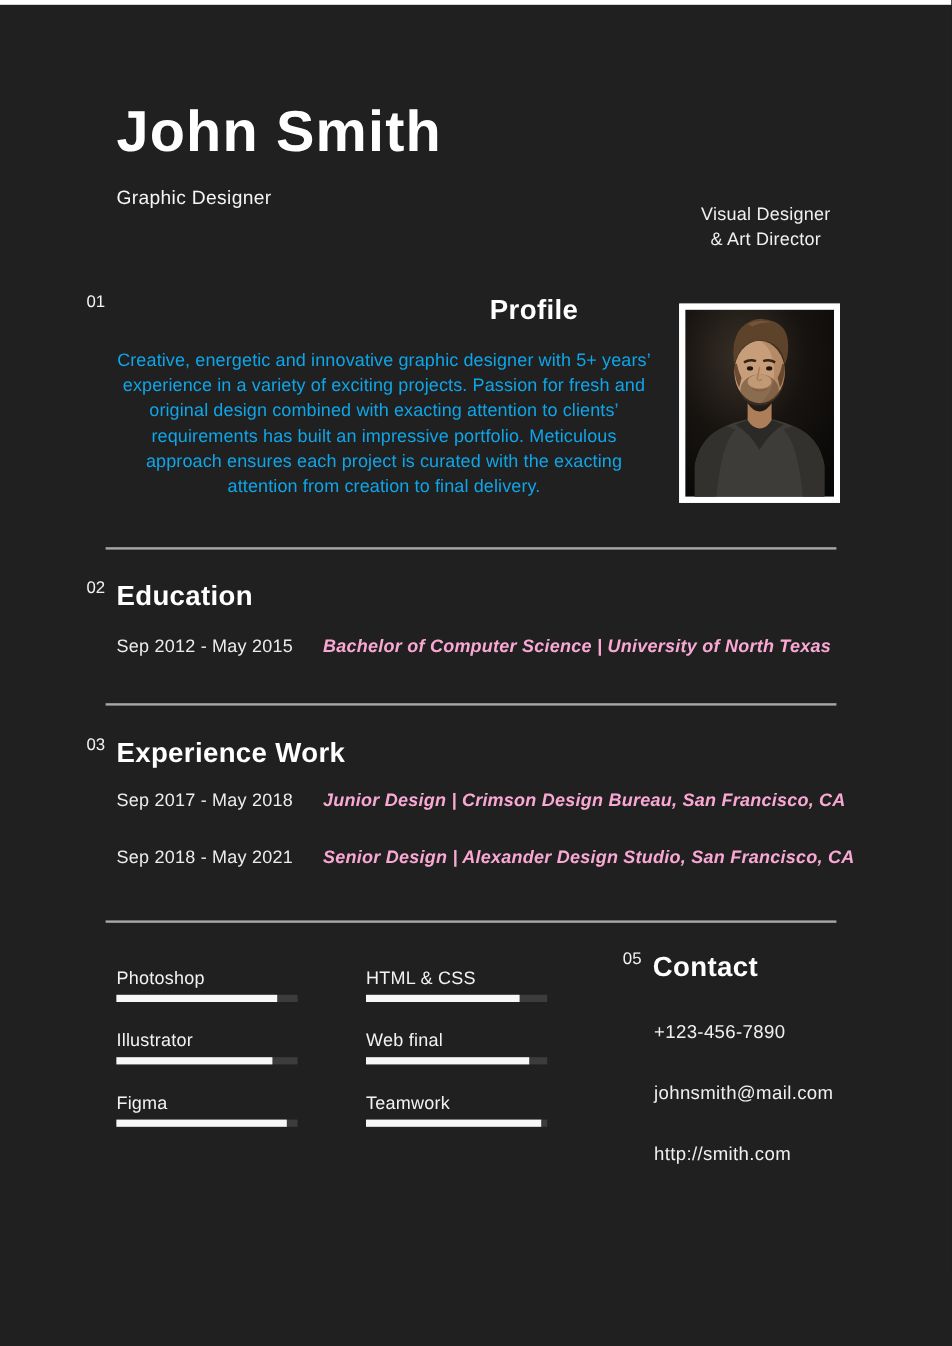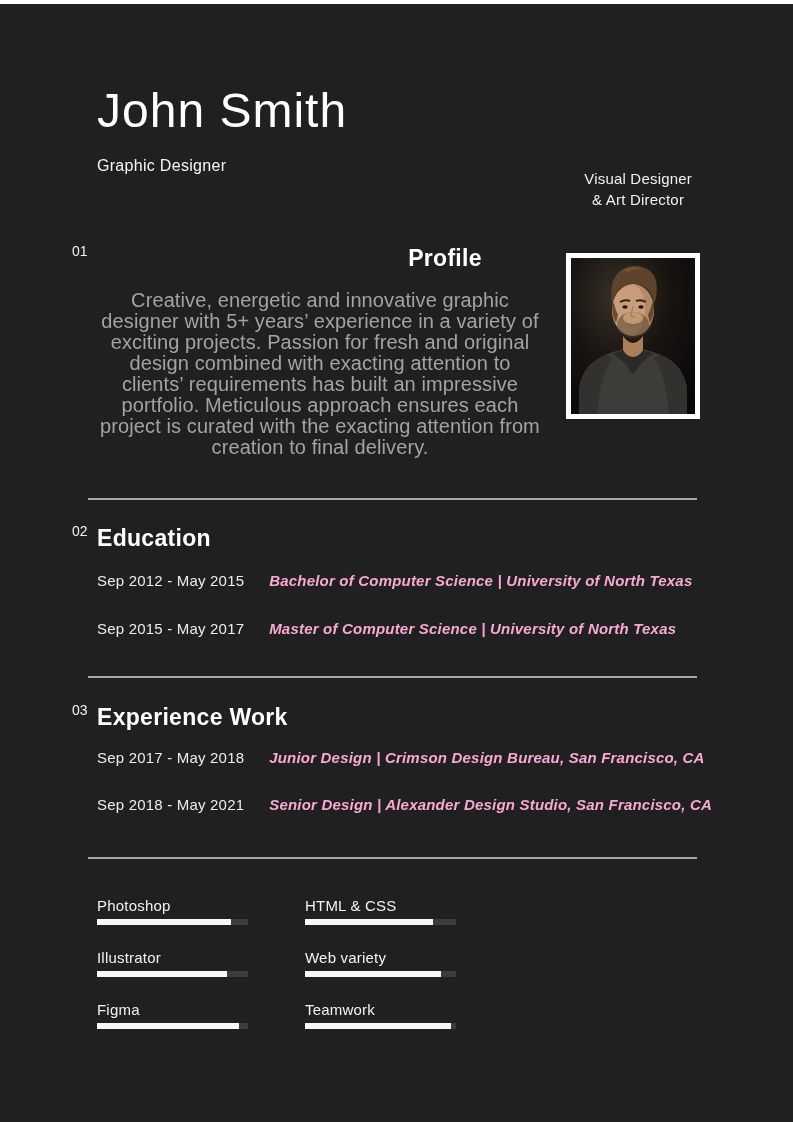--- a/index.html
+++ b/index.html
@@ -12,39 +12,39 @@
     color: #ffffff;
     font-family: "Liberation Sans", sans-serif;
     overflow: hidden;
   }
   .edge { position: absolute; left: 0; width: 793px; height: 4px; background: #ffffff; }
   .edge.top { top: 0; }
 
   
   header { position: relative; padding-top: 85px; margin-left: 97px; }
   .name {
-    margin: 0; font-size: 48px; line-height: 52px; font-weight: normal;
+    margin: 0; font-size: 48px; line-height: 52px; font-weight: bold;
     letter-spacing: 1px; color: #ffffff;
   }
   .role { font-size: 16px; line-height: 30px; margin-top: 14px; color: #f5f5f5; letter-spacing: .3px; }
   .tagline {
     position: absolute; top: 168px; right: 101px;
     font-size: 15px; line-height: 21px; text-align: center; color: #f0f0f0; letter-spacing: .2px;
   }
 
   
   .sec-head { position: relative; margin-left: 97px; }
   .sec-head h2 { margin: 0; font-size: 23px; line-height: 30px; font-weight: bold; letter-spacing: .3px; color:#ffffff; }
   .sec-num { position: absolute; left: -25px; top: 0; font-size: 14px; font-weight: normal; color: #f2f2f2; }
 
   
   .profile { position: relative; margin-top: 62px; text-align: center; }
   .profile-text {
     margin: 17px 0 0 97px; width: 446px;
-    font-size: 20px; line-height: 21px; color: #a3a3a3; letter-spacing: .1px;
+    font-size: 15px; line-height: 21px; color: #0ea5e9; letter-spacing: .1px;
   }
   .photo-frame {
     position: absolute; top: 10px; left: 566px;
     width: 134px; height: 166px;
     background: #ffffff; border: 5px solid #ffffff;
   }
   .photo-frame svg { display: block; width: 124px; height: 156px; }
 
   
   .divider { height: 2px; background: #a8a8a8; margin-left: 88px; width: 609px; }
@@ -138,24 +138,20 @@
 
   <section class="edu">
     <div class="sec-head">
       <span class="sec-num">02</span>
       <h2>Education</h2>
     </div>
     <div class="row r1">
       <span class="row-date">Sep 2012 - May 2015</span>
       <span class="row-detail">Bachelor of Computer Science | University of North Texas</span>
     </div>
-    <div class="row r2">
-      <span class="row-date">Sep 2015 - May 2017</span>
-      <span class="row-detail">Master of Computer Science | University of North Texas</span>
-    </div>
   </section>
 
   <div class="divider d2"></div>
 
   <section class="exp">
     <div class="sec-head">
       <span class="sec-num">03</span>
       <h2>Experience Work</h2>
     </div>
     <div class="row r1">
@@ -185,35 +181,46 @@
               <div class="skill-fill" style="width: 85%;"></div>
             </div>
         </div>
         <div class="skill">
           <div class="skill-label">Illustrator</div>
           <div class="skill-track">
               <div class="skill-fill" style="width: 86%;"></div>
             </div>
         </div>
         <div class="skill">
-          <div class="skill-label">Web variety</div>
+          <div class="skill-label">Web final</div>
           <div class="skill-track">
               <div class="skill-fill" style="width: 90%;"></div>
             </div>
         </div>
         <div class="skill">
           <div class="skill-label">Figma</div>
           <div class="skill-track">
               <div class="skill-fill" style="width: 94%;"></div>
             </div>
         </div>
         <div class="skill">
           <div class="skill-label">Teamwork</div>
           <div class="skill-track">
               <div class="skill-fill" style="width: 97%;"></div>
             </div>
         </div>
       </div>
     </section>
 
+    <section class="contact-block">
+      <div class="sec-head">
+        <span class="sec-num">05</span>
+        <h2>Contact</h2>
+      </div>
+      <div class="contact-items">
+        <div class="contact-item">+123-456-7890</div>
+        <div class="contact-item">johnsmith@mail.com</div>
+        <div class="contact-item">http://smith.com</div>
+      </div>
+    </section>
   </div>
 
 </div>
 
 </body></html>

